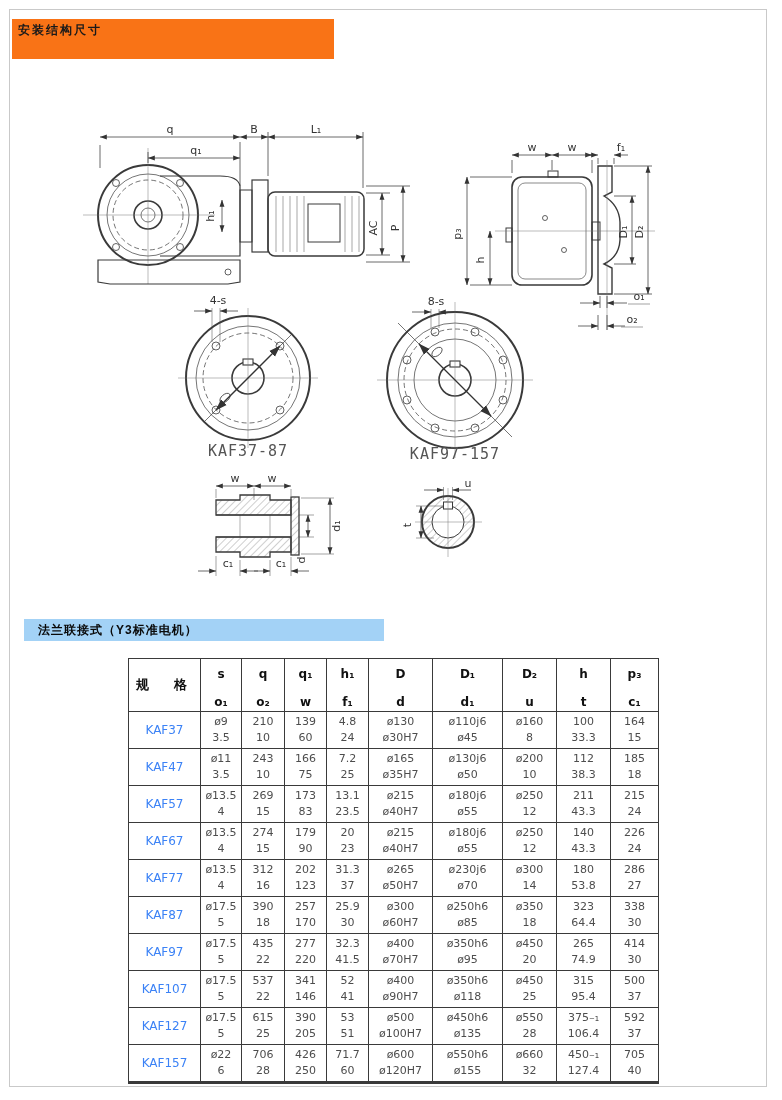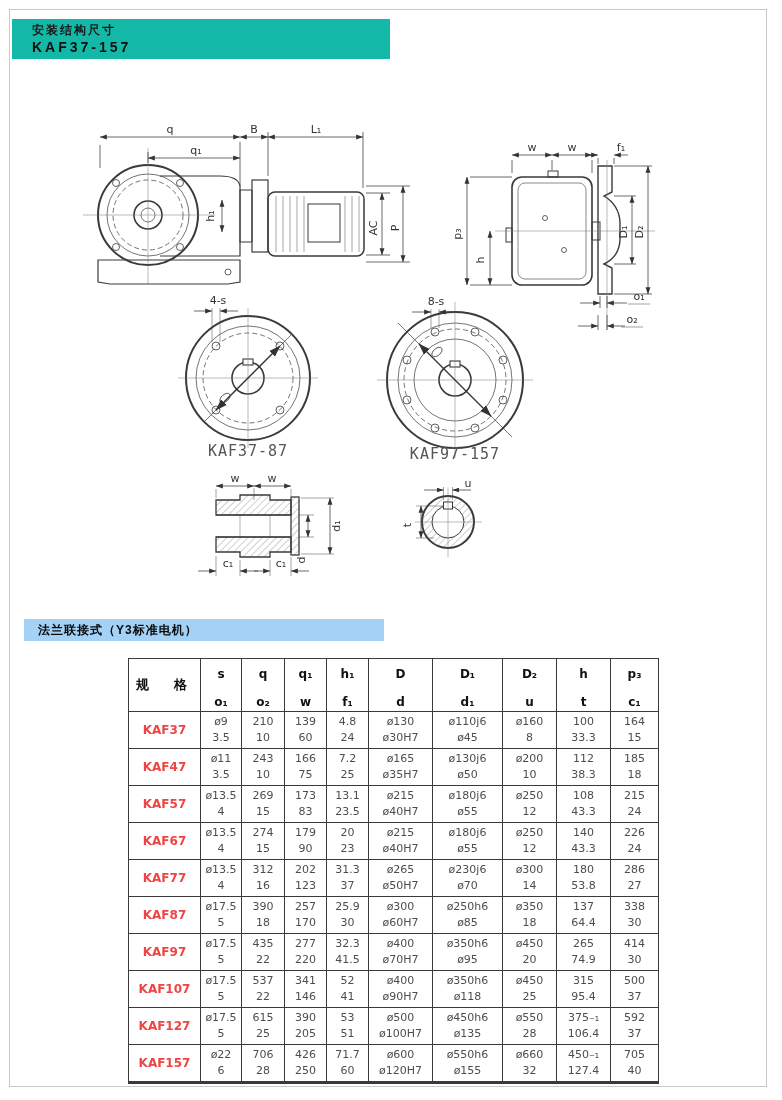--- a/index.html
+++ b/index.html
@@ -1,52 +1,51 @@
 <!DOCTYPE html>
 <html><head>
 <meta charset="utf-8">
 <style>
   html,body{margin:0;padding:0;background:#ffffff;}
   .page{position:relative;width:782px;height:1100px;background:#fff;overflow:hidden;
         font-family:"Liberation Sans",sans-serif;}
   .frame{position:absolute;left:9px;top:9px;width:756px;height:1076px;
          border:1px solid #c9c9c9;}
-  .title-box{position:absolute;left:12px;top:19px;width:378px;height:40px;
-             background:#14b8a6;padding:3px 0 0 20px;box-sizing:border-box;}
+  .title-box{position:absolute;left:12px;top:19px;width:322px;height:40px;
+             background:#f97316;padding:3px 0 0 6px;box-sizing:border-box;}
   .t1{font-size:12px;font-weight:bold;color:#1a1a1a;letter-spacing:2px;line-height:16px;}
   .t2{font-size:14px;font-weight:bold;color:#111;letter-spacing:3px;line-height:18px;}
   .banner{position:absolute;left:24px;top:619px;width:360px;height:22px;background:#a3d2f6;
           font-size:12px;font-weight:bold;color:#0a0a0a;line-height:22px;
           padding-left:14px;box-sizing:border-box;letter-spacing:1px;}
   svg.drawing{position:absolute;left:0;top:0;}
   svg .dimtxt{font-family:"DejaVu Sans",sans-serif;font-size:11px;fill:#333;}
   svg .cap{font-family:"DejaVu Sans Mono",monospace;font-size:15px;fill:#555;letter-spacing:1px;}
   .dim-table{position:absolute;left:128px;top:658px;width:530px;border-collapse:collapse;
              table-layout:fixed;font-family:"DejaVu Sans",sans-serif;
              border-bottom:3px solid #3a3a3a;}
   .dim-table th,.dim-table td{border:1px solid #3a3a3a;text-align:center;
              vertical-align:middle;padding:0;}
   .dim-table thead th{height:52px;font-size:12px;font-weight:bold;color:#111;}
   .dim-table thead th .ct{margin-top:5px;}
   .dim-table thead th .cb{margin-top:14px;}
   .dim-table thead th.spec{font-size:13px;letter-spacing:6px;
              font-family:"Liberation Sans",sans-serif;}
   .dim-table tbody td{height:36px;font-size:11px;color:#4d4d4d;line-height:16px;}
-  .dim-table tbody td.spec{font-size:12px;font-weight:bold;color:#ef4444;
+  .dim-table tbody td.spec{font-size:12px;font-weight:normal;color:#3b82f6;
              font-family:"DejaVu Sans",sans-serif;}
 </style>
 </head>
 <body>
 
 <div class="page">
   <div class="frame"></div>
 
   <div class="title-box">
     <div class="t1">安装结构尺寸</div>
-    <div class="t2">KAF37-157</div>
   </div>
 
   <svg class="drawing" width="782" height="1100" viewBox="0 0 782 1100">
     <defs>
       <marker id="arr" viewBox="0 0 10 10" refX="9.5" refY="5" markerWidth="9" markerHeight="9" orient="auto-start-reverse">
         <path d="M0,1.6 L10,5 L0,8.4 Z" fill="#333"></path>
       </marker>
       <pattern id="hatch" width="5" height="5" patternUnits="userSpaceOnUse" patternTransform="rotate(45)">
         <line x1="0" y1="0" x2="0" y2="5" stroke="#888" stroke-width="0.8"></line>
       </pattern>
@@ -451,21 +450,21 @@
           </td>
           <td>
             <div>ø180j6</div>
             <div>ø55</div>
           </td>
           <td>
             <div>ø250</div>
             <div>12</div>
           </td>
           <td>
-            <div>108</div>
+            <div>211</div>
             <div>43.3</div>
           </td>
           <td>
             <div>215</div>
             <div>24</div>
           </td>
         </tr>
         <tr>
           <td class="spec">KAF67</td>
           <td>
@@ -568,21 +567,21 @@
           </td>
           <td>
             <div>ø250h6</div>
             <div>ø85</div>
           </td>
           <td>
             <div>ø350</div>
             <div>18</div>
           </td>
           <td>
-            <div>137</div>
+            <div>323</div>
             <div>64.4</div>
           </td>
           <td>
             <div>338</div>
             <div>30</div>
           </td>
         </tr>
         <tr>
           <td class="spec">KAF97</td>
           <td>

